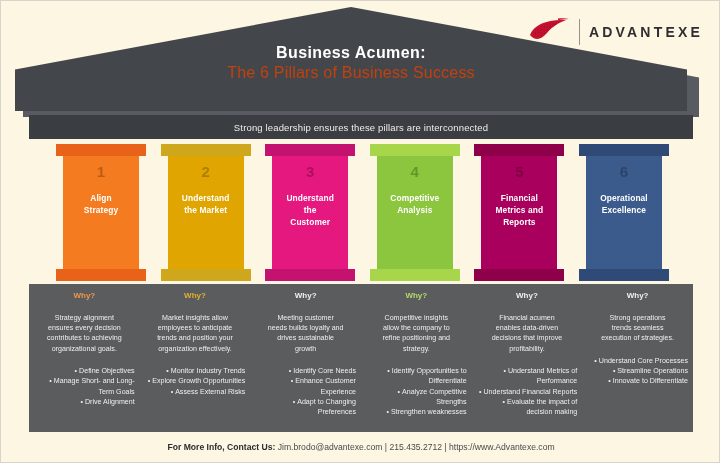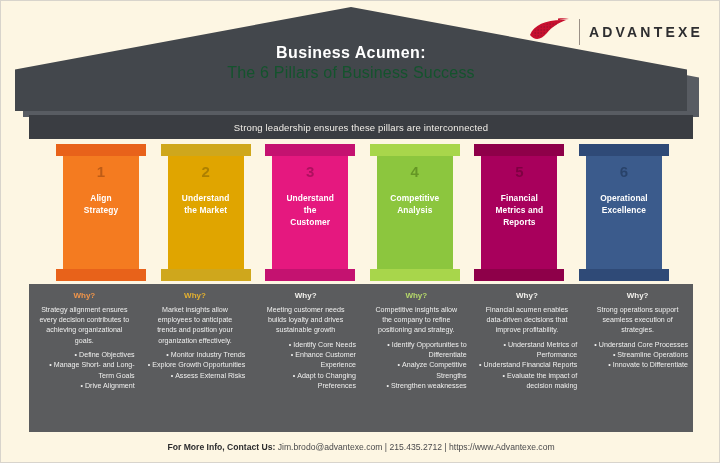--- a/index.html
+++ b/index.html
@@ -27,21 +27,21 @@
     position:absolute;left:14px;top:0px;width:672px;height:104px;
     background:#43474c;
     clip-path:polygon(50% 0%, 100% 60%, 100% 100%, 0% 100%, 0% 60%);
   }
   #title-block{
     position:absolute;left:14px;top:42px;width:672px;
     text-align:center;color:#ffffff;line-height:1.22;
     pointer-events:none;
   }
   #title-line1{font-size:16px;font-weight:bold;letter-spacing:.4px;display:block;}
-  #title-line2{font-size:16px;font-weight:normal;letter-spacing:.2px;display:block;color:#14532d;}
+  #title-line2{font-size:16px;font-weight:normal;letter-spacing:.2px;display:block;color:#c2410c;}
 
   
   #logo{position:absolute;right:16px;top:16px;display:flex;align-items:center;gap:9px;}
   #logo-mark{width:42px;height:30px;}
   #logo-divider{width:1px;height:26px;background:#9a9086;}
   #logo-text{
     font-size:14px;font-weight:bold;color:#2e2e30;letter-spacing:3.2px;
   }
 
   
@@ -80,21 +80,21 @@
     background:#5b5c5e;display:flex;
   }
   .dcol{
     width:16.666%;box-sizing:border-box;padding:7px 5px 0 5px;
     text-align:center;
   }
   .why{
     font-size:8px;font-weight:bold;margin:0 0 2px 0;line-height:1.2;
   }
   .dtext{
-    font-size:7.1px;color:#efefee;line-height:1.46;margin:4px;
+    font-size:7.1px;color:#efefee;line-height:1.46;margin:12px;
   }
   .dlist{list-style:none;margin:1px 0 0 0;padding:0;}
   .dlist li{
     font-size:7.1px;color:#efefee;line-height:1.46;text-align:right;
   }
   .dlist li::before{content:"\2022\00a0";}
 
   
   #footer{
     position:absolute;left:0;bottom:10px;width:720px;text-align:center;
@@ -258,21 +258,21 @@
       <p class="why" style="color: rgb(242, 240, 236);">Why?</p>
       <p class="dtext">Financial acumen enables data-driven decisions that improve profitability.</p>
       <ul class="dlist">
         <li>Understand Metrics of Performance</li>
         <li>Understand Financial Reports</li>
         <li>Evaluate the impact of decision making</li>
       </ul>
     </div>
     <div class="dcol">
       <p class="why" style="color: rgb(242, 240, 236);">Why?</p>
-      <p class="dtext">Strong operations support seamless execution of strategies.</p>
+      <p class="dtext">Strong operations trends seamless execution of strategies.</p>
       <ul class="dlist">
         <li>Understand Core Processes</li>
         <li>Streamline Operations</li>
         <li>Innovate to Differentiate</li>
       </ul>
     </div>
   </div>
 
   <div id="footer">
     <span id="footer-label">For More Info, Contact Us:</span>

